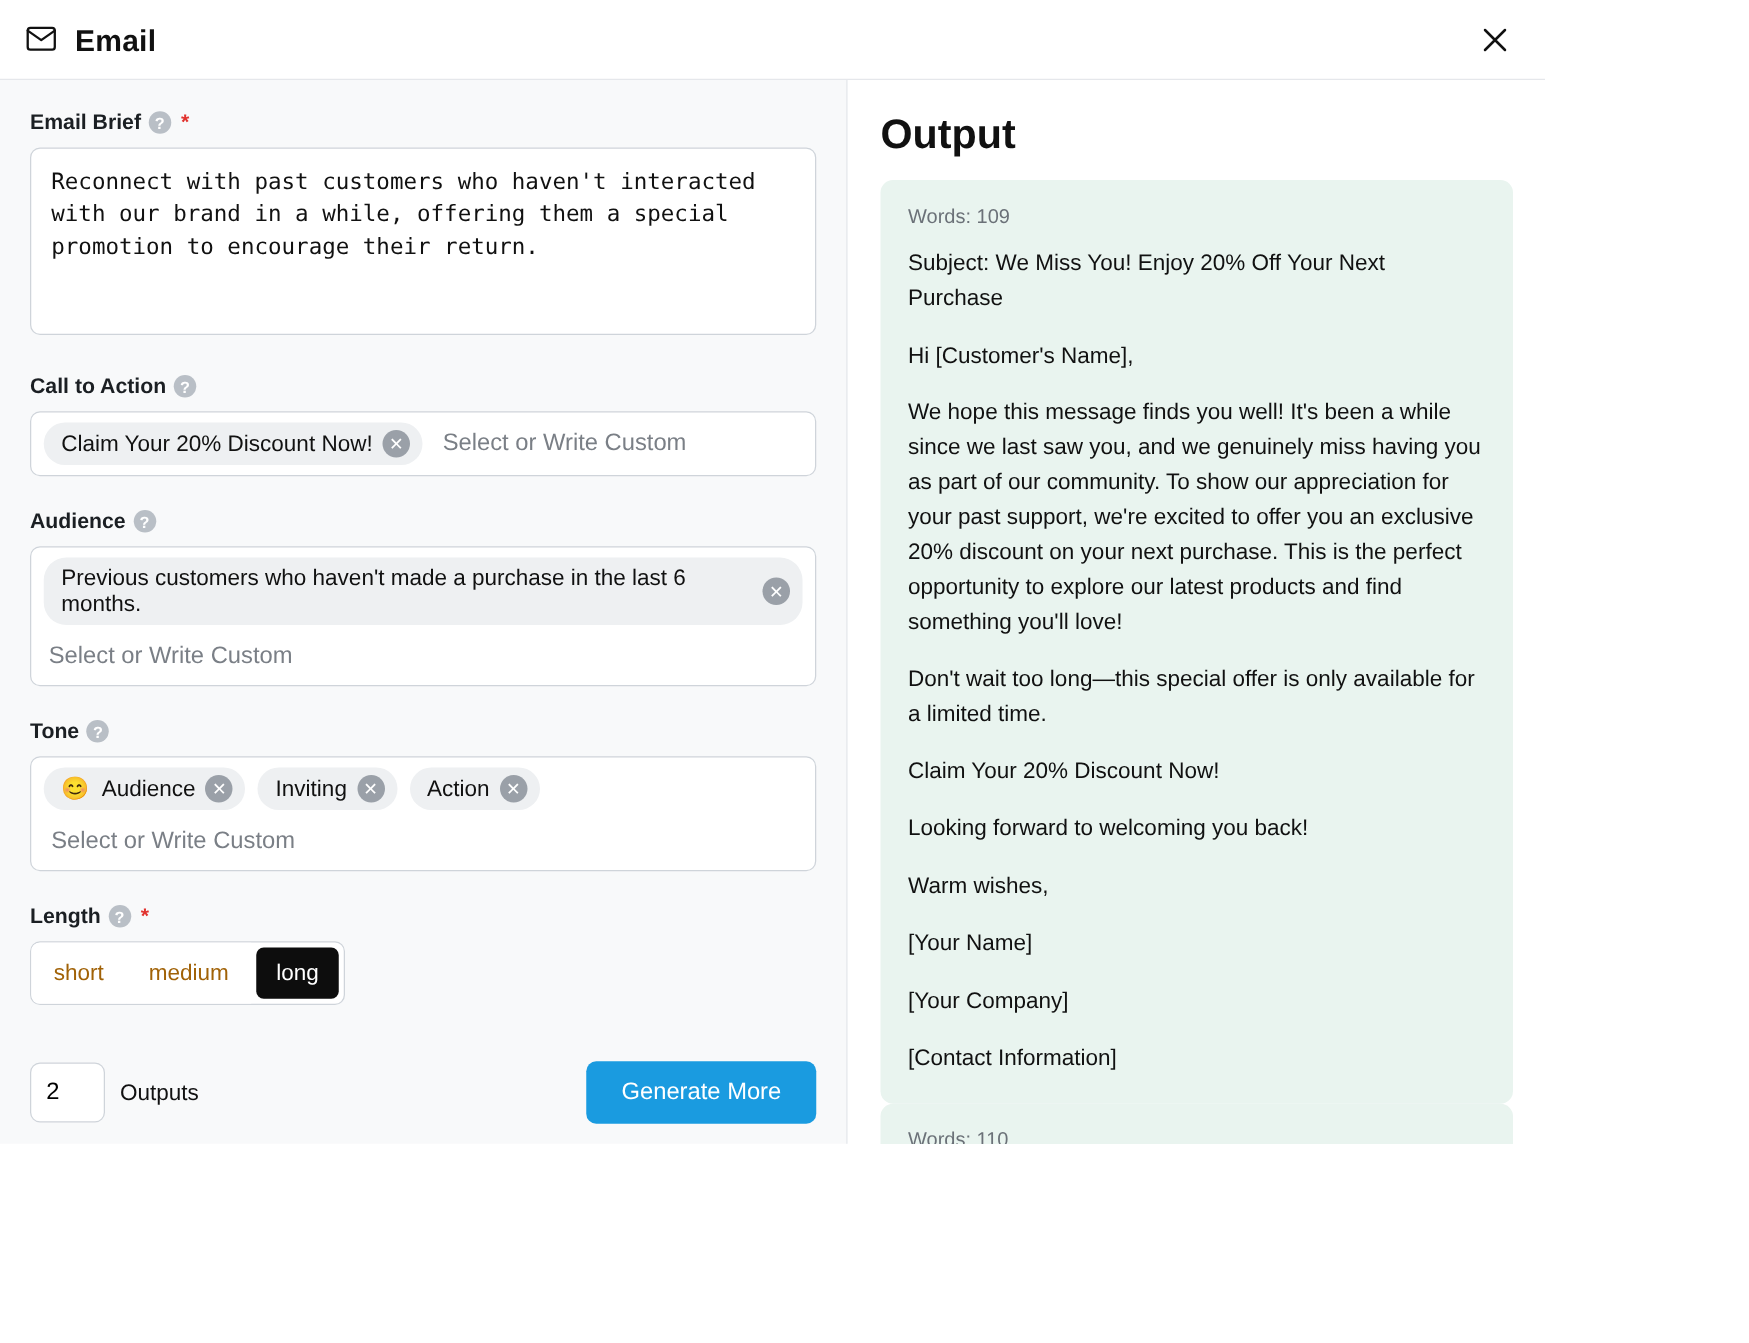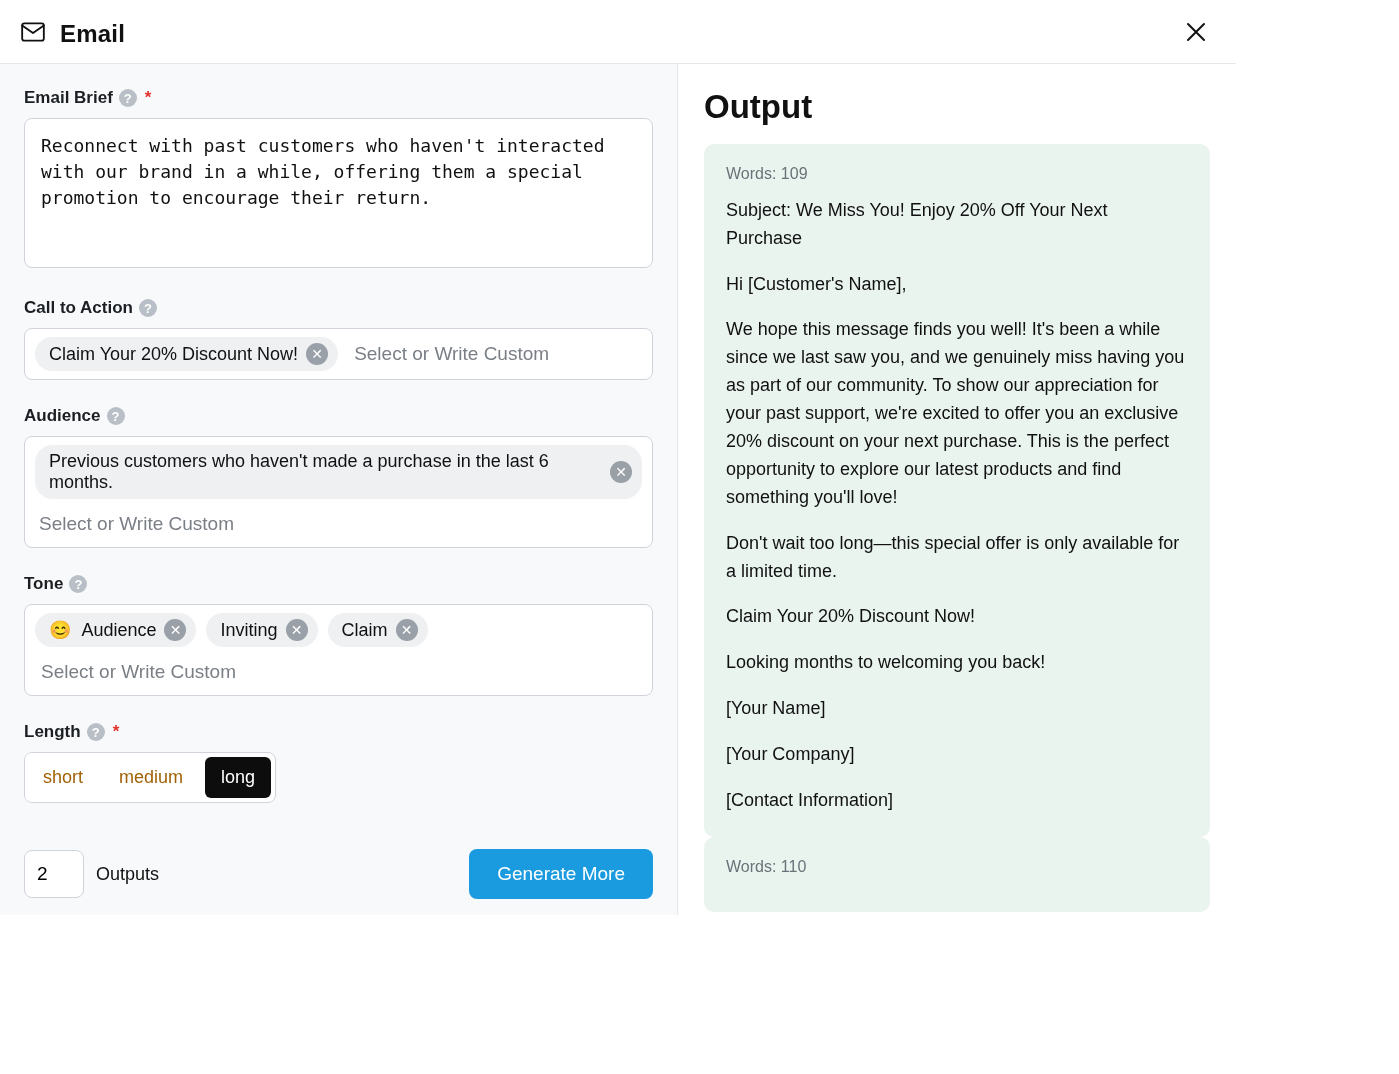--- a/index.html
+++ b/index.html
@@ -122,21 +122,21 @@
                   <span>✕</span>
                 </button>
             </span>
             <span class="tag">
               <span>Inviting</span>
               <button class="x">
                   <span>✕</span>
                 </button>
             </span>
             <span class="tag">
-              <span>Claim</span>
+              <span>Action</span>
               <button class="x">
                   <span>✕</span>
                 </button>
             </span>
             <span class="placeholder">Select or Write Custom</span>
           </div>
         </div>
 
         <div class="section">
           <div class="field-label">
@@ -165,21 +165,22 @@
     <div class="right">
       <div class="output-title">Output</div>
 
       <div class="card">
         <div class="words">Words: 109</div>
         <p>Subject: We Miss You! Enjoy 20% Off Your Next Purchase</p>
         <p>Hi [Customer's Name],</p>
         <p>We hope this message finds you well! It's been a while since we last saw you, and we genuinely miss having you as part of our community. To show our appreciation for your past support, we're excited to offer you an exclusive 20% discount on your next purchase. This is the perfect opportunity to explore our latest products and find something you'll love!</p>
         <p>Don't wait too long—this special offer is only available for a limited time.</p>
         <p>Claim Your 20% Discount Now!</p>
-        <p>Looking months to welcoming you back!</p>
+        <p>Looking forward to welcoming you back!</p>
+        <p class="sig-line">Warm wishes,</p>
         <p class="sig-line">[Your Name]</p>
         <p class="sig-line">[Your Company]</p>
         <p class="sig-line">[Contact Information]</p>
       </div>
 
       <div class="card">
         <div class="words">Words: 110</div>
 
       </div>
     </div>

